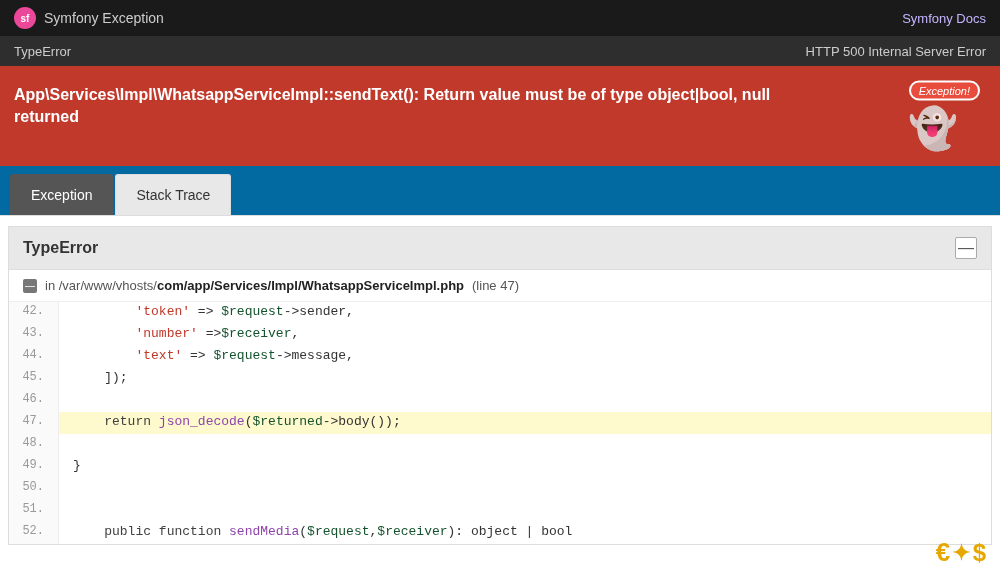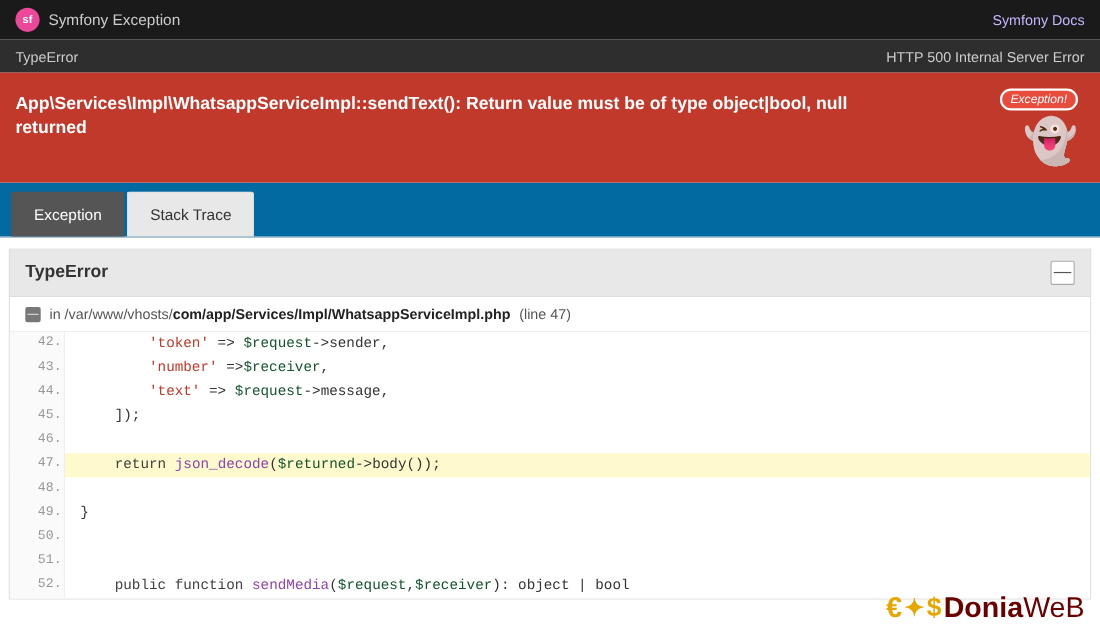--- a/index.html
+++ b/index.html
@@ -53,21 +53,21 @@
       max-width: 820px;
       line-height: 1.4;
     }
     .exception-ghost {
       position: absolute;
       right: 20px;
       top: 50%;
       transform: translateY(-50%);
       display: flex;
       flex-direction: column;
-      align-items: flex-end;
+      align-items: flex-start;
       gap: 4px;
     }
     .exception-badge {
       background: #e74c3c;
       border: 2px solid #fff;
       border-radius: 12px;
       padding: 2px 8px;
       font-size: 11px;
       color: #fff;
       font-style: italic;
@@ -170,21 +170,21 @@
       min-height: 22px;
     }
     .code-line.highlighted {
       background: #fffacd;
     }
     .line-num {
       width: 50px;
       min-width: 50px;
       color: #999;
       text-align: right;
-      padding-right: 2px;
+      padding-right: 14px;
       padding-top: 2px;
       padding-bottom: 2px;
       user-select: none;
       font-size: 12px;
       background: #fafafa;
       border-right: 1px solid #eee;
     }
     .code-content {
       padding: 2px 14px;
       white-space: pre;
@@ -309,14 +309,13 @@
       <span class="code-content">    <span class="kw">public function</span> <span class="fn">sendMedia</span>(<span class="var">$request</span>,<span class="var">$receiver</span>): object | bool</span>
     </div>
 
   </div>
 </div>
 
 <div class="watermark">
   <span style="color:#e6a800; font-size:26px; font-weight:bold;">€</span>
   <span style="color:#e6a800; font-size:22px; font-weight:bold;">✦</span>
   <span style="color:#e6a800; font-size:24px; font-weight:bold;">$</span>
-  <span style="color:#6b0000; font-size:26px; font-weight:bold;">Donia<span style="color:#6b0000; font-weight:normal;">WeB</span></span>
 </div>
 
 </body></html>

